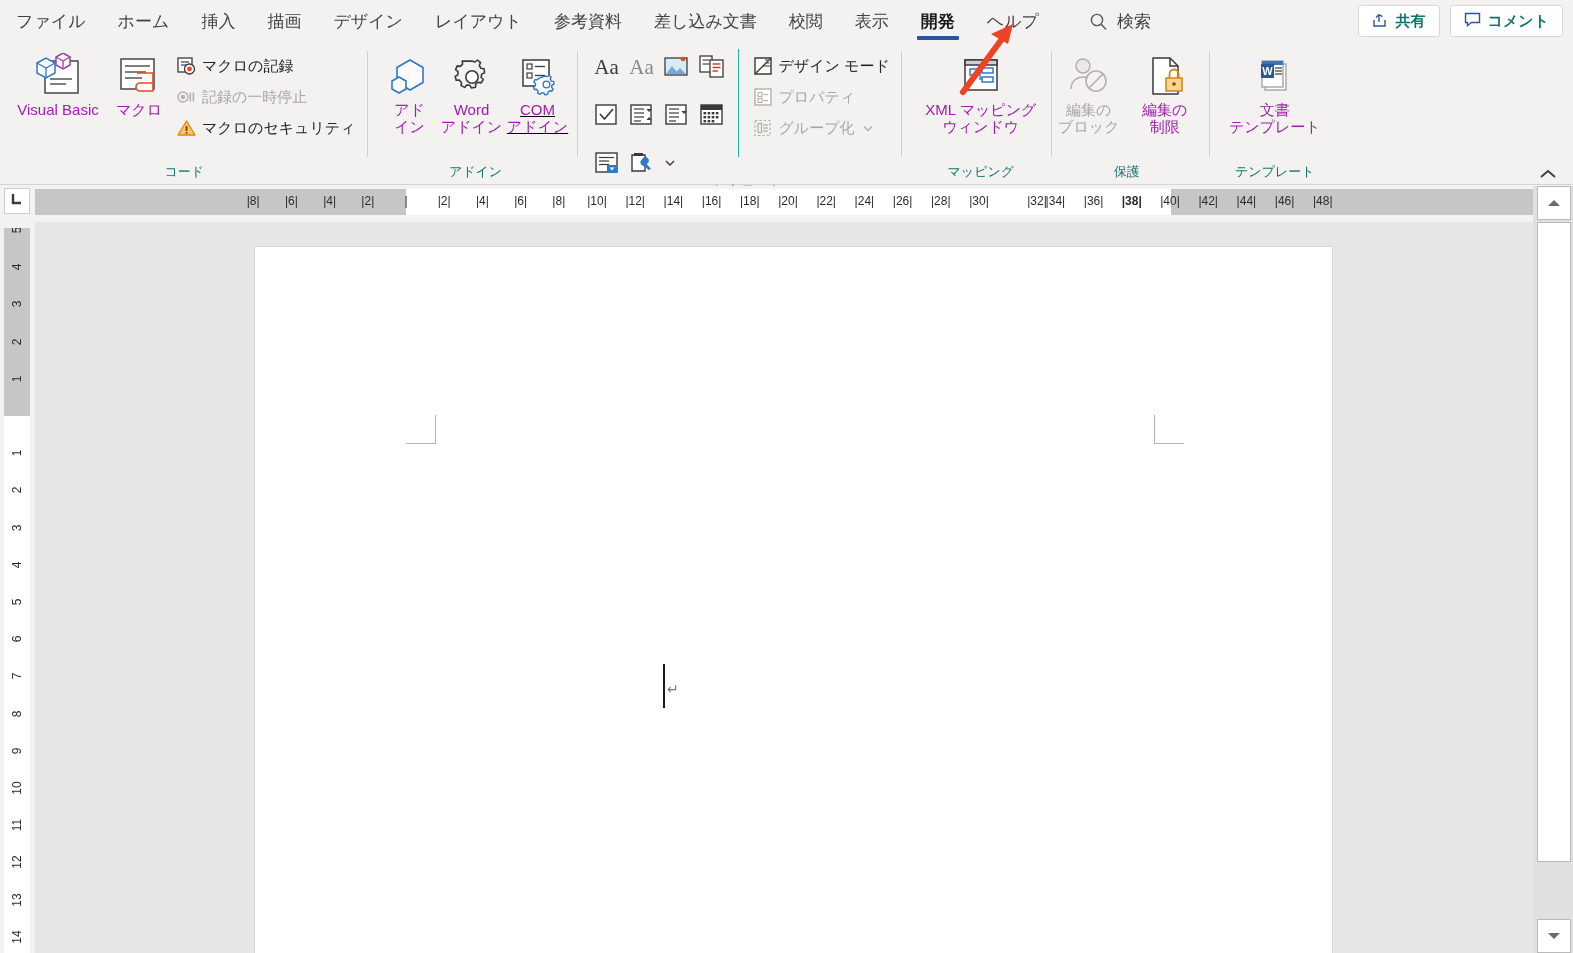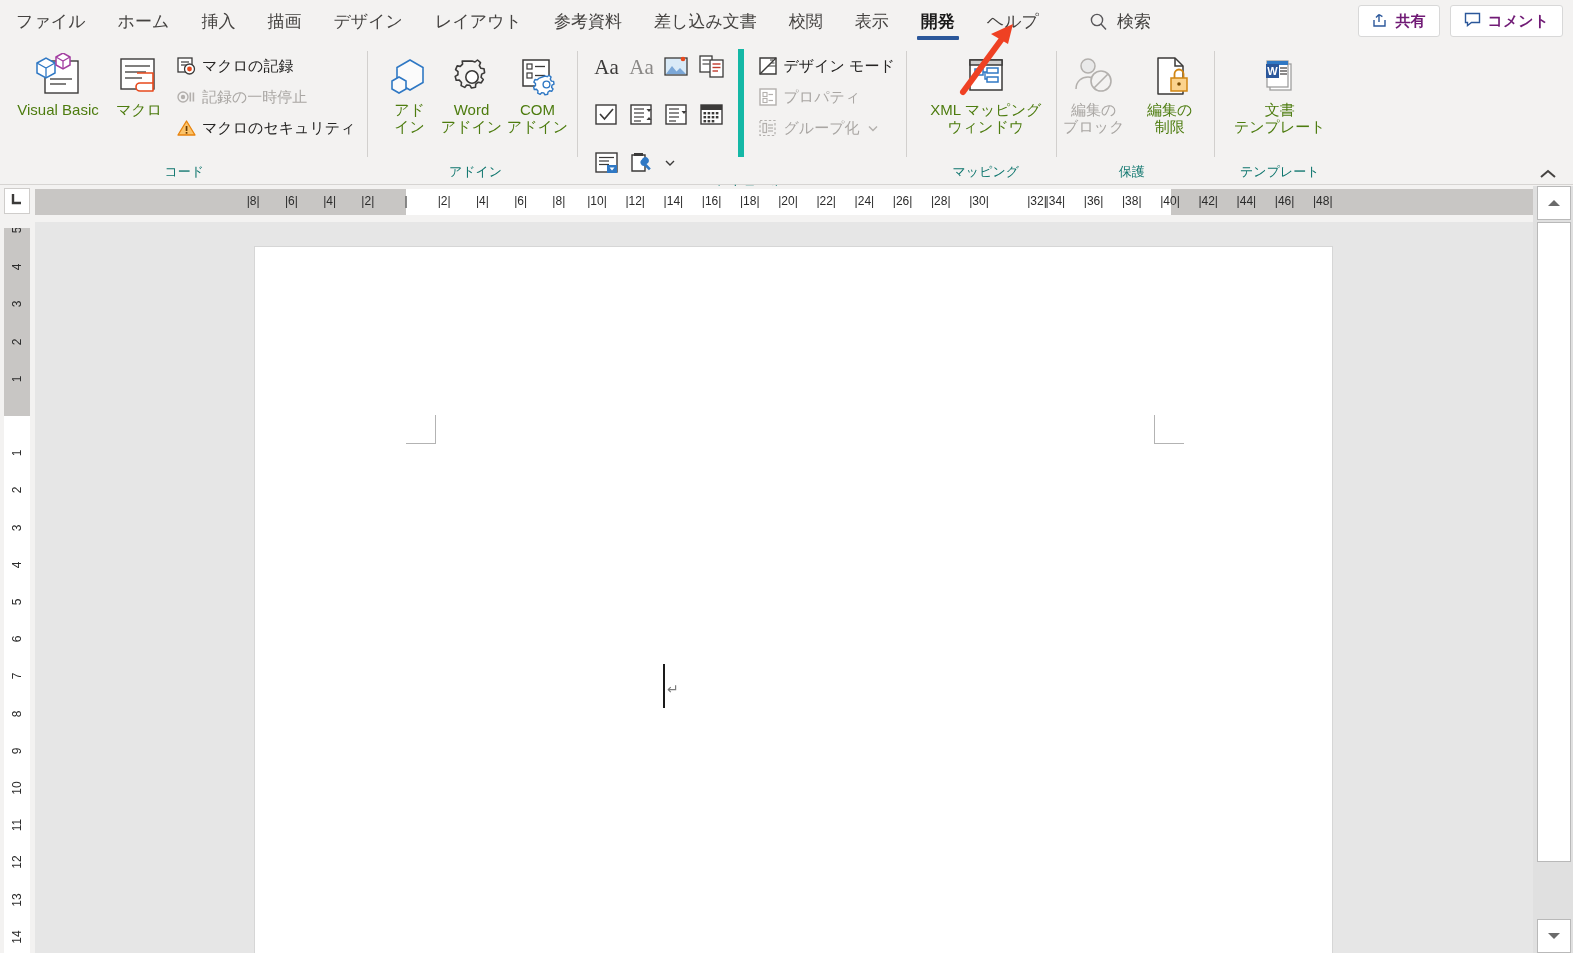--- a/index.html
+++ b/index.html
@@ -32,21 +32,21 @@
   }
   .search-icon svg { display: block; }
   .tabbar-right {
     position: absolute; right: 10px; top: 5px;
     display: flex; align-items: center; gap: 10px;
   }
   .chip {
     display: flex; align-items: center; gap: 7px;
     height: 32px; padding: 0 13px; background: #ffffff;
     border: 1px solid #d8d8d8; border-radius: 3px;
-    font-size: 15px; font-weight: bold; color: #701a75; white-space: nowrap;
+    font-size: 15px; font-weight: bold; color: #0f766e; white-space: nowrap;
   }
 
   
   .ribbon {
     position: absolute; top: 43px; left: 0; width: 1573px; height: 142px;
     background: #f3f2f1; border-bottom: 1px solid #d6d4d2;
   }
   .groups { display: flex; align-items: flex-start; height: 142px; }
   .group {
     position: relative; height: 142px;
@@ -61,21 +61,21 @@
   .group-label {
     font-size: 13px; color: #0f766e; height: 26px; line-height: 26px;
     white-space: nowrap;
   }
 
   .bigbtn {
     display: flex; flex-direction: column; align-items: center;
     width: 82px; padding: 3px 2px; text-align: center;
   }
   .bigbtn .glyph { height: 50px; display: flex; align-items: center; justify-content: center; }
-  .bigbtn .lbl { font-size: 15px; color: #4d7c0f; line-height: 1.12; white-space: pre-line; }
+  .bigbtn .lbl { font-size: 15px; color: #a21caf; line-height: 1.12; white-space: pre-line; }
   .bigbtn.disabled .lbl { color: #a9a6a3; }
 
   .smallcol { display: flex; flex-direction: column; gap: 1px; padding-top: 2px; }
   .smallbtn {
     display: flex; align-items: center; gap: 5px;
     height: 30px; padding: 0 5px; font-size: 15px; color: #252423; white-space: nowrap;
   }
   .smallbtn.disabled { color: #a9a6a3; }
   .smallbtn .glyph { width: 22px; height: 22px; display: flex; align-items: center; justify-content: center; }
 
@@ -317,21 +317,21 @@
           <div class="bigbtn" style="width:66px;">
             <span class="glyph">
               <svg width="46" height="46" viewBox="0 0 46 46">
                 <path d="M23 7l3 1 2.5-2 3 2.6-1.2 2.9 1.6 2.8 3.1.4.6 4-2.9 1.4-.6 3.2 2.2 2.2-2.1 3.4-3-.7-2.5 2-.2 3.1-4 .7-1.6-2.7-3.2-.3-2 2.4-3.6-1.8.4-3.1-2.2-2.4-3.1.2-1-3.9 2.7-1.6.1-3.2-2.4-2 1.6-3.7 3.1.5 2.3-2.2-.4-3.1z" fill="none" stroke="#3b3a39" stroke-width="1.6" stroke-linejoin="round"></path>
                 <circle cx="23" cy="23" r="6.2" fill="#fff" stroke="#3b3a39" stroke-width="1.6"></circle>
               </svg>
             </span>
             <span class="lbl">Word
 アドイン</span>
           </div>
-          <div class="bigbtn" style="width:66px;">
+          <div class="bigbtn" style="width:66px;text-decoration:underline;">
             <span class="glyph">
               <svg width="46" height="46" viewBox="0 0 46 46">
                 <rect x="8" y="6" width="26" height="26" fill="#fff" stroke="#3b3a39" stroke-width="1.5"></rect>
                 <rect x="12" y="10" width="5" height="5" fill="none" stroke="#3b3a39" stroke-width="1.2"></rect>
                 <line x1="20" y1="12.5" x2="30" y2="12.5" stroke="#3b3a39" stroke-width="1.3"></line>
                 <rect x="12" y="19" width="5" height="5" fill="none" stroke="#3b3a39" stroke-width="1.2"></rect>
                 <line x1="20" y1="21.5" x2="30" y2="21.5" stroke="#3b3a39" stroke-width="1.3"></line>
                 <path d="M30 22l2.2.7 1.8-1.4 2.1 1.8-.8 2 1.1 2 2.2.3.4 2.8-2 1-.4 2.2 1.5 1.5-1.4 2.4-2.1-.5-1.7 1.4-.2 2.1-2.8.5-1.1-1.9-2.2-.2-1.4 1.7-2.5-1.3.3-2.1-1.5-1.7-2.2.2-.7-2.7 1.9-1.1v-2.2l-1.6-1.4 1.1-2.6 2.1.4 1.6-1.5z" fill="#fff" stroke="#2f78c4" stroke-width="1.4" stroke-linejoin="round"></path>
                 <circle cx="31.5" cy="30.5" r="3.4" fill="#fff" stroke="#2f78c4" stroke-width="1.4"></circle>
               </svg>
@@ -439,21 +439,21 @@
                 </svg>
               </div>
               <div class="ctrl-cell" style="width:14px;">
                 <svg width="12" height="12" viewBox="0 0 12 12">
                     <path d="M2 4l4 4 4-4" fill="none" stroke="#3b3a39" stroke-width="1.4"></path>
                   </svg>
               </div>
             </div>
           </div>
 
-          <div class="smallcol" style="border-left:6px solid #14b8a6; margin-left:8px; padding-left:8px; height:108px;">
+          <div class="smallcol" style="border-left:1px solid #14b8a6; margin-left:8px; padding-left:8px; height:108px;">
             <div class="smallbtn">
               <span class="glyph">
                 <svg width="22" height="22" viewBox="0 0 22 22">
                   <path d="M3 3h16v16H3z" fill="#fff" stroke="#3b3a39" stroke-width="1.4"></path>
                   <line x1="3" y1="19" x2="19" y2="3" stroke="#3b3a39" stroke-width="1.4"></line>
                   <g stroke="#3b3a39" stroke-width="1">
                       <line x1="13" y1="5" x2="16" y2="5"></line>
                       <line x1="14.5" y1="8" x2="17.5" y2="8"></line>
                       <line x1="11" y1="11" x2="18.5" y2="11"></line>
                     </g>
@@ -608,21 +608,21 @@
           <span style="left: 714.8px;">|18|</span>
           <span style="left: 753px;">|20|</span>
           <span style="left: 791.2px;">|22|</span>
           <span style="left: 829.4px;">|24|</span>
           <span style="left: 867.6px;">|26|</span>
           <span style="left: 905.8px;">|28|</span>
           <span style="left: 944px;">|30|</span>
           <span style="left: 1002px;">|32|</span>
           <span style="left: 1020.4px;">|34|</span>
           <span style="left: 1058.6px;">|36|</span>
-          <span style="left: 1096.8px;">|38|</span>
+          <span style="left: 1096.8px; font-weight: bold;">|38|</span>
           <span style="left: 1135px;">|40|</span>
           <span style="left: 1173.2px;">|42|</span>
           <span style="left: 1211.4px;">|44|</span>
           <span style="left: 1249.6px;">|46|</span>
           <span style="left: 1287.8px;">|48|</span>
         </div>
       <svg class="indent-top" style="left:362px; top:0;" width="18" height="11" viewBox="0 0 18 11">
           <path d="M1 1h16L9 10z" fill="#ffffff" stroke="#6b6b6b" stroke-width="1"></path>
         </svg>
       <svg class="indent-bot" style="left:362px; top:11px;" width="18" height="15" viewBox="0 0 18 15">

